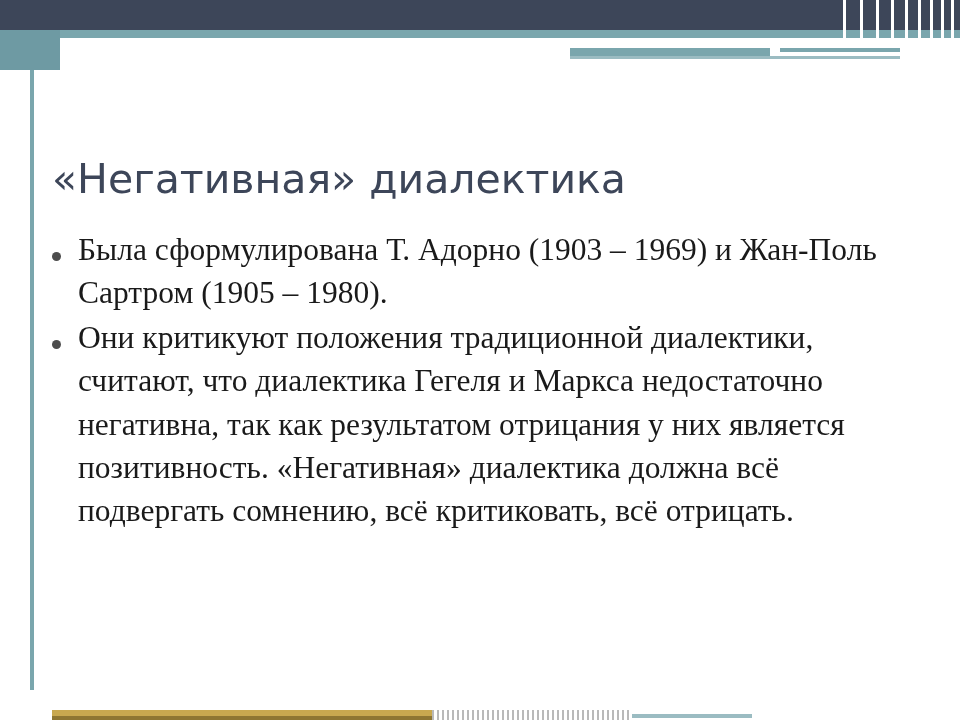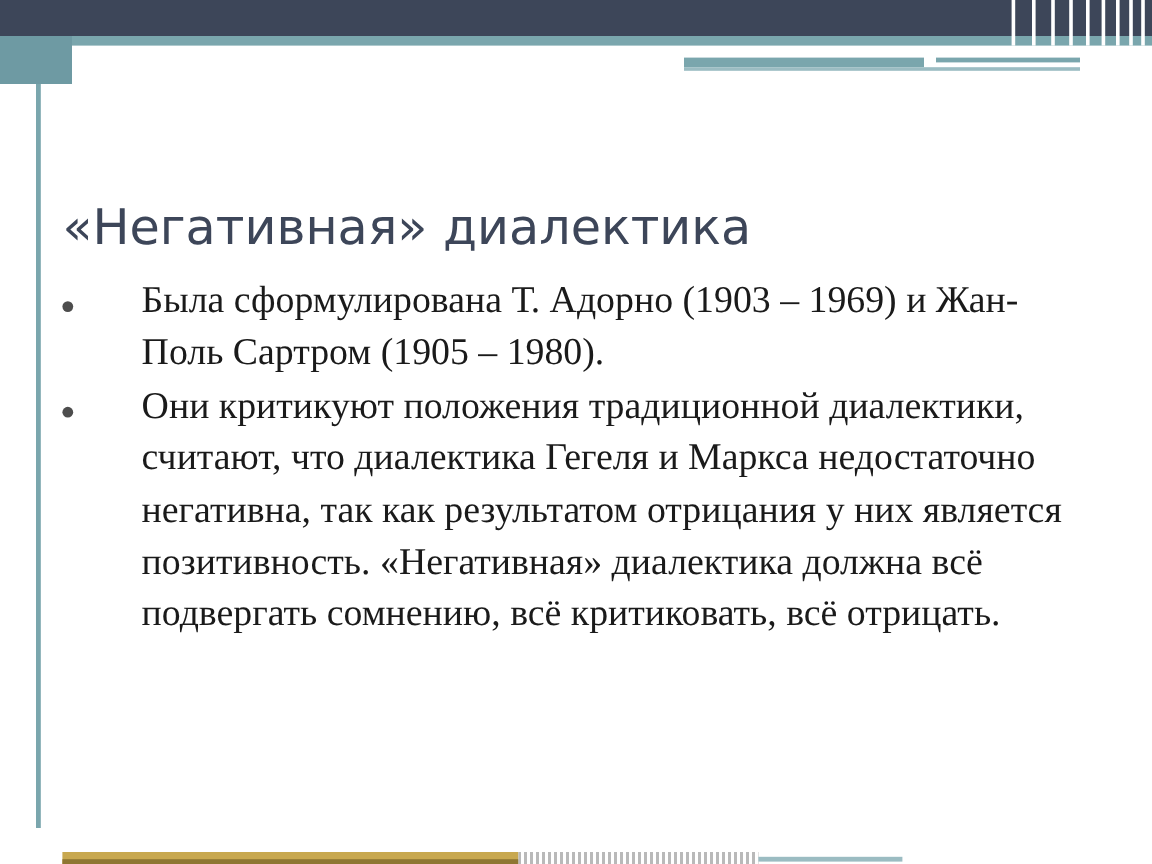--- a/index.html
+++ b/index.html
@@ -95,21 +95,21 @@
     top: 70px;
     left: 30px;
     width: 4px;
     height: 620px;
     background: #7aa6ad;
   }
 
   
   .title {
     position: absolute;
-    top: 140px;
+    top: 130px;
     left: 52px;
     width: 860px;
     font-family: "DejaVu Sans", sans-serif;
     font-size: 41px;
     font-weight: normal;
     color: #3d4659;
     letter-spacing: 0px;
     line-height: 1.1;
     white-space: nowrap;
   }
@@ -118,21 +118,20 @@
   .body {
     position: absolute;
     top: 228px;
     left: 52px;
     width: 860px;
   }
   .bullet-row {
     display: flex;
     align-items: flex-start;
     margin-bottom: 2px;
-    gap: 40px;
   }
   .bullet-dot {
     flex: 0 0 auto;
     width: 26px;
     padding-top: 16px;
     text-align: left;
     color: #3f3f3f;
     font-size: 20px;
     line-height: 1;
   }

